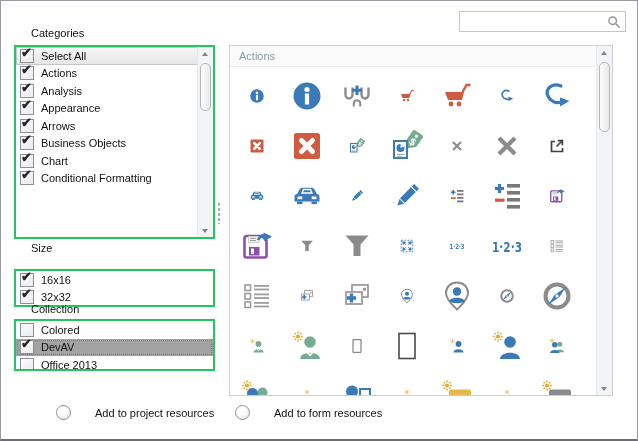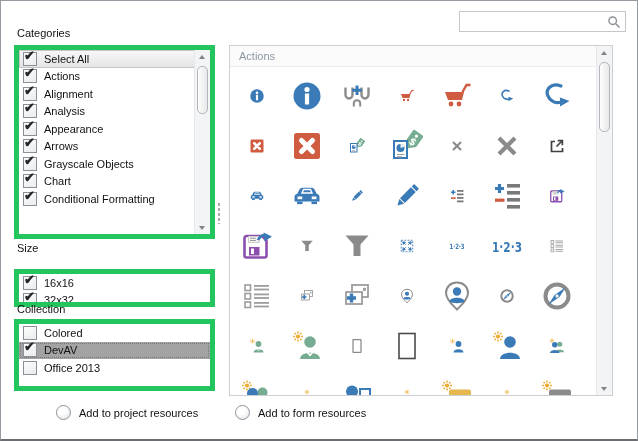--- a/index.html
+++ b/index.html
@@ -9,39 +9,39 @@
     font-family:"Liberation Sans",sans-serif;font-size:11px;color:#111;
     overflow:hidden;
   }
   
   .search-box{position:absolute;top:10px;right:11px;width:167px;height:21px;
     border:1px solid #c3c7cc;background:#fff;display:flex;align-items:center;box-sizing:border-box;}
   .search-box input{border:none;outline:none;flex:1;min-width:0;height:17px;
     font-family:"Liberation Sans",sans-serif;font-size:11px;padding:0 4px;background:transparent;}
   .search-icon{flex:none;margin-right:4px;display:flex;}
   
-  .section-label{position:absolute;left:16px;color:#121212;}
-  
-  .listbox{position:absolute;left:13px;width:201px;border:5px solid #22c55e;background:#fff;box-sizing:border-box;overflow:hidden;}
+  .section-label{position:absolute;left:30px;color:#121212;}
+  
+  .listbox{position:absolute;left:13px;width:201px;border:2px solid #22c55e;background:#fff;box-sizing:border-box;overflow:hidden;}
   .rows{position:absolute;left:0;top:0;bottom:0;right:0;}
   .rows.with-scroll{right:15px;}
   .list-row{height:17.5px;display:flex;align-items:center;padding-left:4px;box-sizing:border-box;}
   .list-row.selected{background:linear-gradient(#f8f8f8,#e4e4e4);box-shadow:inset 0 0 0 1px #c5c5c5;}
   .list-row.focused{outline:1px dotted #777;outline-offset:-2px;background:#a3a3a3;text-align:right;}
   .row-label{margin-left:7px;white-space:nowrap;}
   
   .checkbox{flex:none;width:12px;height:12px;border:1px solid #8a9095;box-sizing:content-box;
     background:linear-gradient(150deg,#fdfdfd,#e9ebed);position:relative;}
   .checkbox.checked::after{content:"\2714";position:absolute;left:0px;top:-5px;
     font-size:13px;font-weight:bold;color:#24272c;}
   
   .footer-option{position:absolute;top:404px;display:flex;align-items:center;}
   .radio{flex:none;width:13px;height:13px;border:1px solid #8d9298;border-radius:50%;
     background:radial-gradient(circle at 35% 30%,#ffffff 35%,#dcdfe2);}
-  .radio-label{margin-left:8px;}
+  .radio-label{margin-left:24px;}
   
   .icon-panel{position:absolute;left:228px;top:44px;width:384px;height:351px;
     border:1px solid #ccd0d4;background:#fff;box-sizing:border-box;}
   .panel-header{height:20px;line-height:20px;padding-left:9px;color:#8c96a2;
     background:#fbfbfb;border-bottom:1px solid #ececec;}
   .icon-grid{position:absolute;left:0;top:21px;right:15px;bottom:0;overflow:hidden;
     display:flex;flex-wrap:wrap;align-content:flex-start;padding:4px 0 0 2px;box-sizing:border-box;}
   .icon-cell{width:50px;height:50px;display:flex;align-items:center;justify-content:center;}
   
   .vscroll{position:absolute;top:0;right:0;bottom:0;width:15px;background:#f3f4f5;border-left:1px solid #e6e8ea;}
@@ -79,37 +79,33 @@
         <div class="list-row selected">
     <span class="checkbox checked"></span>
     <span class="row-label">Select All</span>
   </div>
         <div class="list-row">
     <span class="checkbox checked"></span>
     <span class="row-label">Actions</span>
   </div>
         <div class="list-row">
     <span class="checkbox checked"></span>
-    <span class="row-label">Alignment</span>
-  </div>
-        <div class="list-row">
-    <span class="checkbox checked"></span>
     <span class="row-label">Analysis</span>
   </div>
         <div class="list-row">
     <span class="checkbox checked"></span>
     <span class="row-label">Appearance</span>
   </div>
         <div class="list-row">
     <span class="checkbox checked"></span>
     <span class="row-label">Arrows</span>
   </div>
         <div class="list-row">
     <span class="checkbox checked"></span>
-    <span class="row-label">Grayscale Objects</span>
+    <span class="row-label">Business Objects</span>
   </div>
         <div class="list-row">
     <span class="checkbox checked"></span>
     <span class="row-label">Chart</span>
   </div>
         <div class="list-row">
     <span class="checkbox checked"></span>
     <span class="row-label">Conditional Formatting</span>
   </div>
       </div>
@@ -128,21 +124,21 @@
     <span class="row-label">16x16</span>
   </div>
         <div class="list-row">
     <span class="checkbox checked"></span>
     <span class="row-label">32x32</span>
   </div>
       </div>
   </div>
 
   <div class="section-label" style="top:302px">Collection</div>
-  <div class="listbox" style="top:318px;height:72px">
+  <div class="listbox" style="top:318px;height:52px">
     <div class="rows" id="coll-rows">
         <div class="list-row">
     <span class="checkbox"></span>
     <span class="row-label">Colored</span>
   </div>
         <div class="list-row focused">
     <span class="checkbox checked"></span>
     <span class="row-label">DevAV</span>
   </div>
         <div class="list-row">

